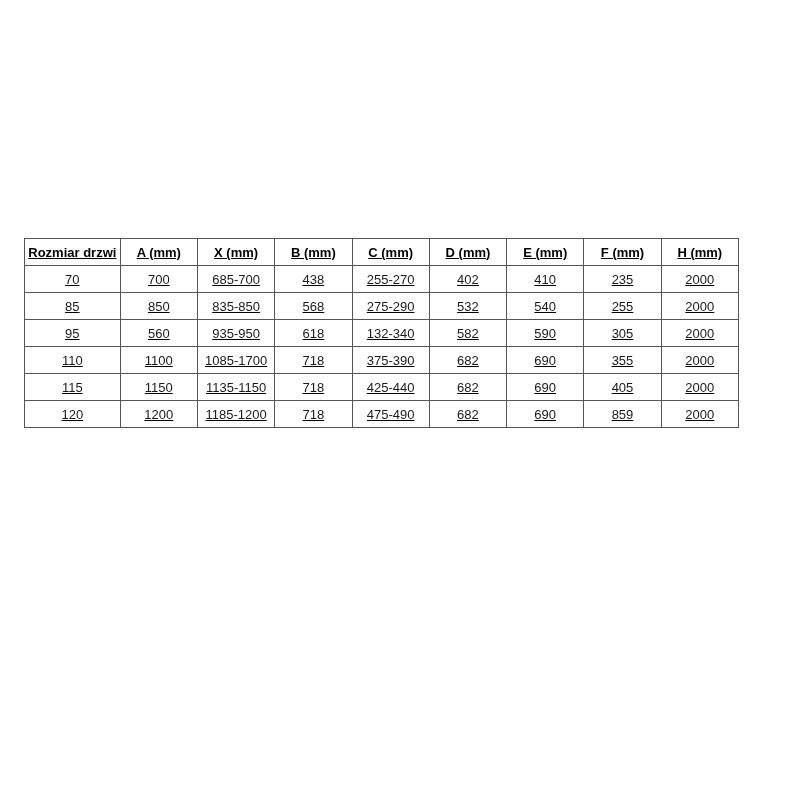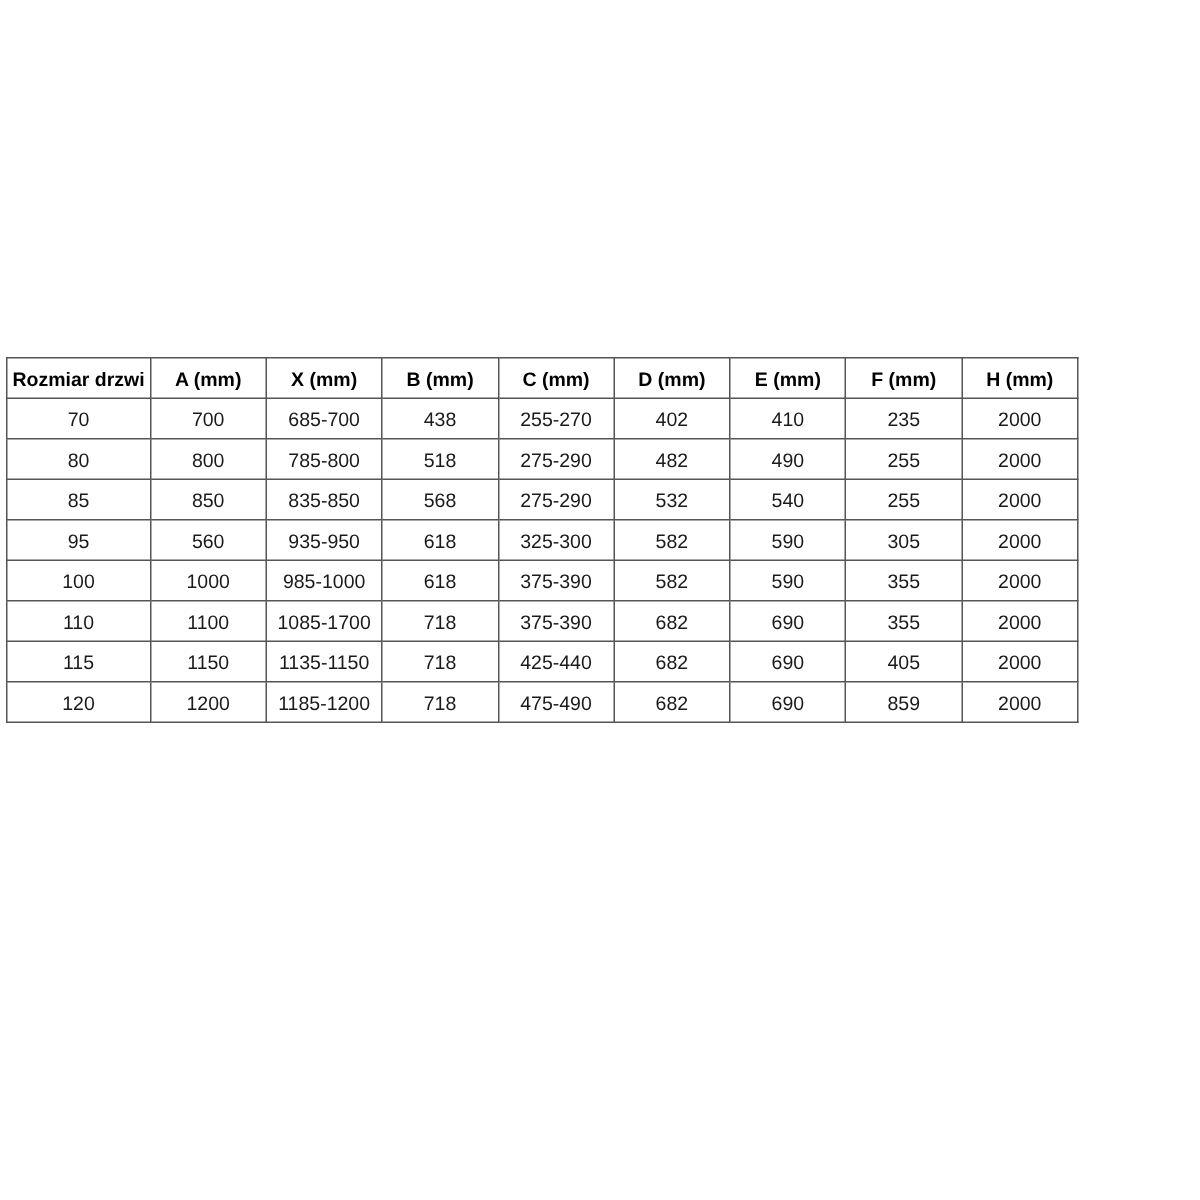--- a/index.html
+++ b/index.html
@@ -5,23 +5,24 @@
   html, body {
     margin: 0;
     padding: 0;
     width: 800px;
     height: 800px;
     background: #ffffff;
     font-family: "Liberation Sans", sans-serif;
   }
   .table-wrap {
     position: absolute;
-    left: 4px;
+    left: 24px;
     top: 238px;
     width: 715px;
+    text-decoration: underline;
   }
   table.dims {
     width: 100%;
     border-collapse: collapse;
     table-layout: fixed;
   }
   table.dims col.first { width: 13.4%; }
   table.dims th, table.dims td {
     border: 1px solid #555555;
     text-align: center;
@@ -73,61 +74,39 @@
         <td>700</td>
         <td>685-700</td>
         <td>438</td>
         <td>255-270</td>
         <td>402</td>
         <td>410</td>
         <td>235</td>
         <td>2000</td>
       </tr>
       <tr>
-        <td>80</td>
-        <td>800</td>
-        <td>785-800</td>
-        <td>518</td>
-        <td>275-290</td>
-        <td>482</td>
-        <td>490</td>
-        <td>255</td>
-        <td>2000</td>
-      </tr>
-      <tr>
         <td>85</td>
         <td>850</td>
         <td>835-850</td>
         <td>568</td>
         <td>275-290</td>
         <td>532</td>
         <td>540</td>
         <td>255</td>
         <td>2000</td>
       </tr>
       <tr>
         <td>95</td>
         <td>560</td>
         <td>935-950</td>
         <td>618</td>
-        <td>325-300</td>
+        <td>132-340</td>
         <td>582</td>
         <td>590</td>
         <td>305</td>
-        <td>2000</td>
-      </tr>
-      <tr>
-        <td>100</td>
-        <td>1000</td>
-        <td>985-1000</td>
-        <td>618</td>
-        <td>375-390</td>
-        <td>582</td>
-        <td>590</td>
-        <td>355</td>
         <td>2000</td>
       </tr>
       <tr>
         <td>110</td>
         <td>1100</td>
         <td>1085-1700</td>
         <td>718</td>
         <td>375-390</td>
         <td>682</td>
         <td>690</td>

